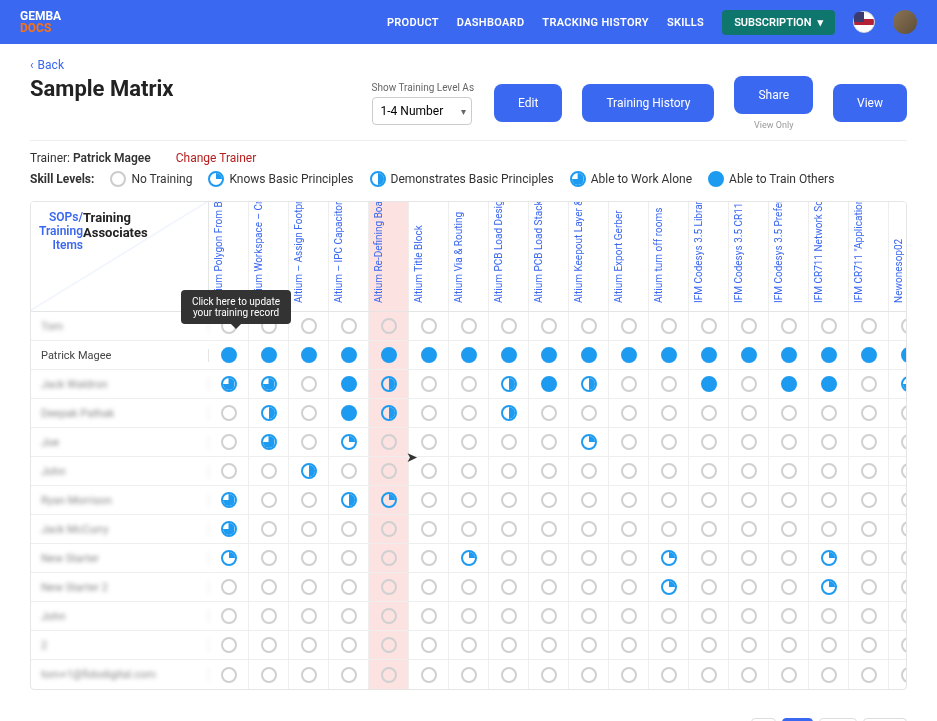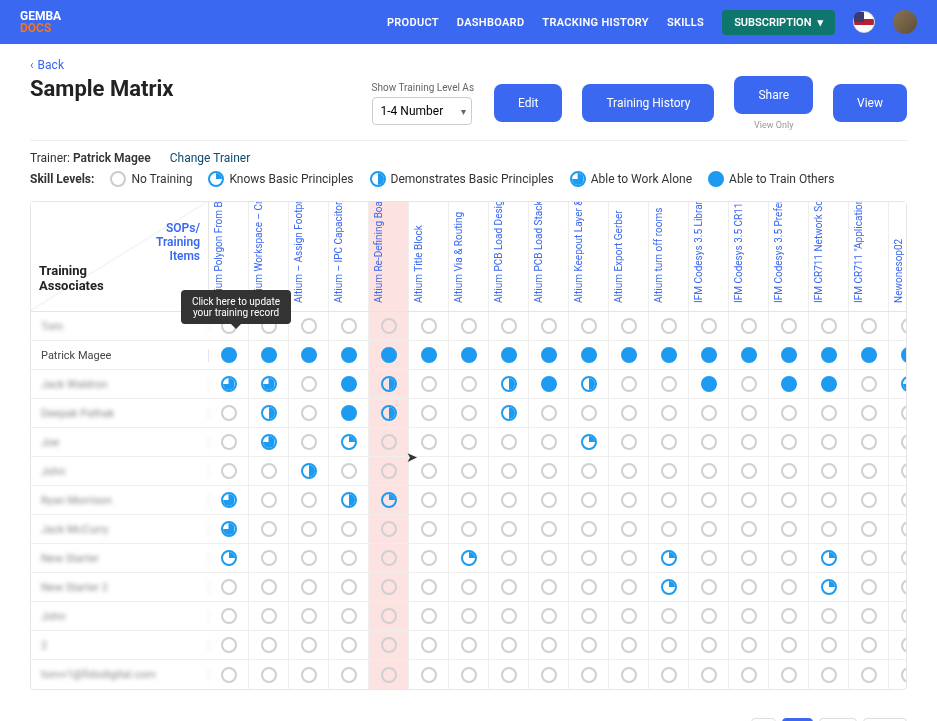--- a/index.html
+++ b/index.html
@@ -22,35 +22,35 @@
 .col{display:flex;flex-direction:column;gap:4px}
 .lbl{font-size:10px;color:#666}
 .sel{border:1px solid #ccc;border-radius:4px;padding:6px 24px 6px 8px;font-size:12px;background:#fff;width:100px;appearance:none;position:relative}
 .sel-wrap{position:relative}
 .sel-wrap::after{content:"▾";position:absolute;right:8px;top:50%;transform:translateY(-50%);font-size:10px;color:#666;pointer-events:none}
 .btn{background:#3b68f0;color:#fff;border:none;border-radius:8px;padding:12px 24px;font-size:12px;cursor:pointer;min-width:52px}
 .view-only{font-size:9px;color:#999;text-align:center;margin-top:2px}
 .hr{border-top:1px solid #eee;margin:10px 0}
 .trainer-row{font-size:12px;margin-bottom:6px}
 .trainer-row .name{font-weight:600}
-.chg{color:#0c4a6e;margin-left:16px;cursor:pointer}
+.chg{color:#b91c1c;margin-left:22px;cursor:pointer}
 .legend{display:flex;align-items:center;gap:16px;font-size:12px;margin-bottom:14px}
 .legend b{font-weight:700}
 .lg{display:flex;align-items:center;gap:5px}
 .circ{width:16px;height:16px;border-radius:50%;border:2px solid #ccc;position:relative}
 .circ.knows{border-color:#1d9bf0}
 .circ.knows::after{content:"";position:absolute;width:50%;height:50%;background:#1d9bf0;top:0;right:0;border-top-right-radius:100%}
 .circ.demo{border-color:#1d9bf0}
 .circ.demo::after{content:"";position:absolute;width:50%;height:100%;background:#1d9bf0;right:0;border-radius:0 100% 100% 0/0 50% 50% 0}
 .circ.alone{border-color:#1d9bf0}
 .circ.alone::after{content:"";position:absolute;inset:0;background:#1d9bf0;border-radius:50%;clip-path:polygon(50% 50%,50% 0,100% 0,100% 100%,0 100%,0 50%)}
 .circ.train{border-color:#1d9bf0;background:#1d9bf0}
 .matrix{border:1px solid #e5e5e5;border-radius:4px;overflow:hidden;position:relative}
 .mhead{display:flex;border-bottom:1px solid #e5e5e5;background:#fff;height:110px}
-.corner{width:178px;flex-shrink:0;border-right:1px solid #e5e5e5;display:flex;flex-direction:column;justify-content:center;padding:8px;position:relative;background:linear-gradient(to bottom right,#fff 49%,#eef3fb 49.5%,#fff 50.5%)}
+.corner{width:178px;flex-shrink:0;border-right:1px solid #e5e5e5;display:flex;flex-direction:row;justify-content:flex-start;padding:8px;position:relative;background:linear-gradient(to bottom right,#fff 49%,#eef3fb 49.5%,#fff 50.5%)}
 .corner-top{text-align:right;font-size:12px;font-weight:600;color:#3b68f0}
 .corner-bot{font-size:13px;font-weight:700;color:#222}
 .col-h{width:40px;flex-shrink:0;border-right:1px solid #eee;position:relative}
 .col-h.hl{background:#fde2e2}
 .col-h span{position:absolute;bottom:8px;left:50%;transform:rotate(-90deg) translateY(-50%);transform-origin:left bottom;white-space:nowrap;font-size:10px;color:#3b68f0}
 .mrow{display:flex;border-bottom:1px solid #eee;height:29px;align-items:center}
 .mrow:last-child{border-bottom:none}
 .name-cell{width:178px;flex-shrink:0;border-right:1px solid #e5e5e5;padding:0 10px;font-size:11px;color:#888;filter:blur(2px)}
 .name-cell.clear{filter:none;color:#444}
 .data-cell{width:40px;flex-shrink:0;border-right:1px solid #eee;display:flex;align-items:center;justify-content:center;height:100%}

